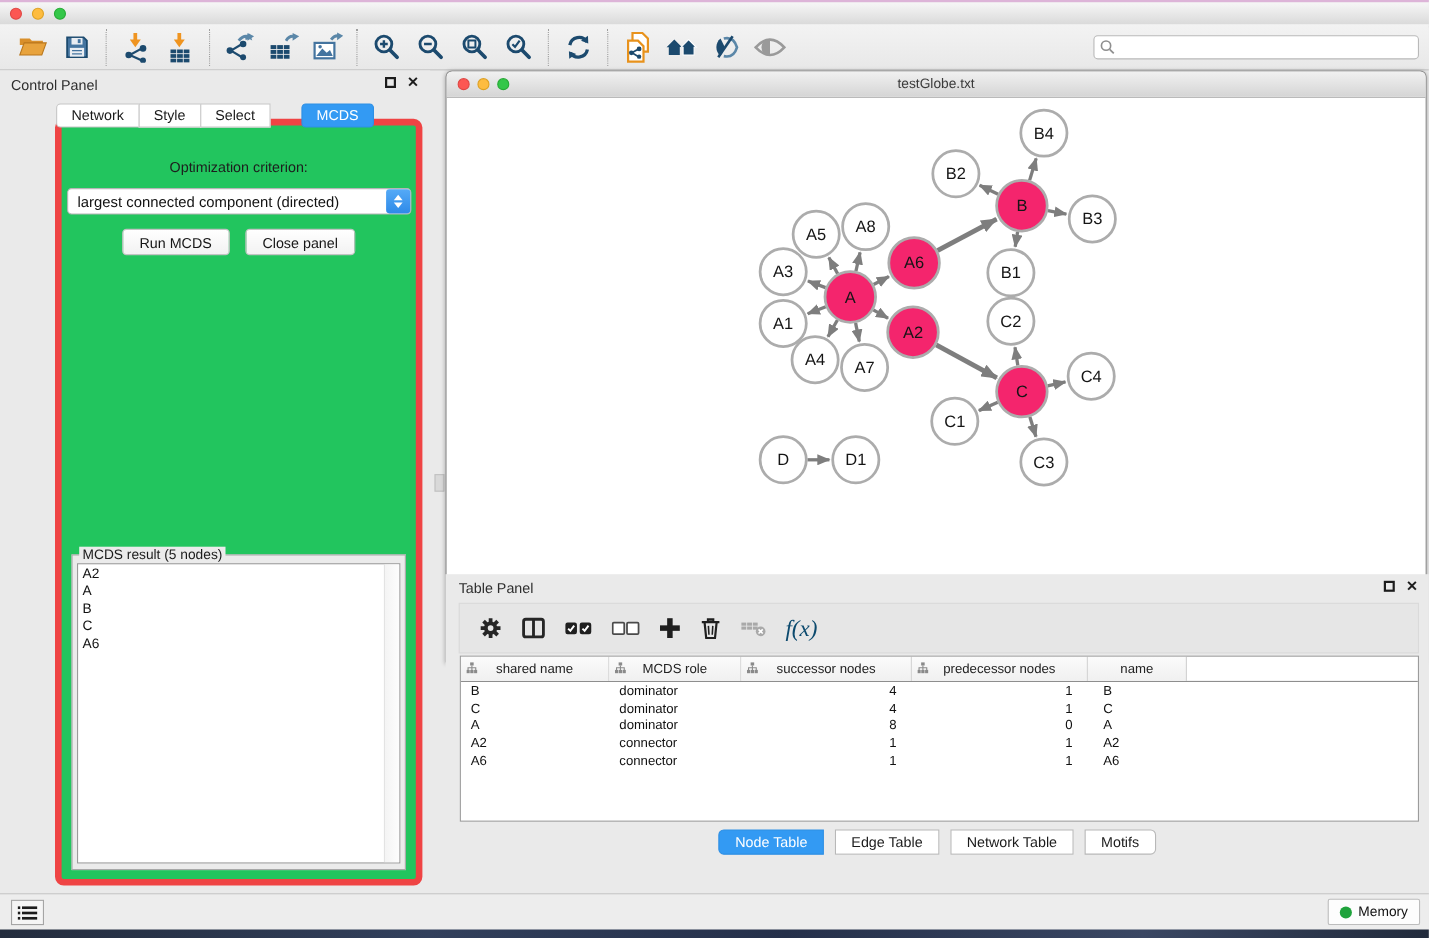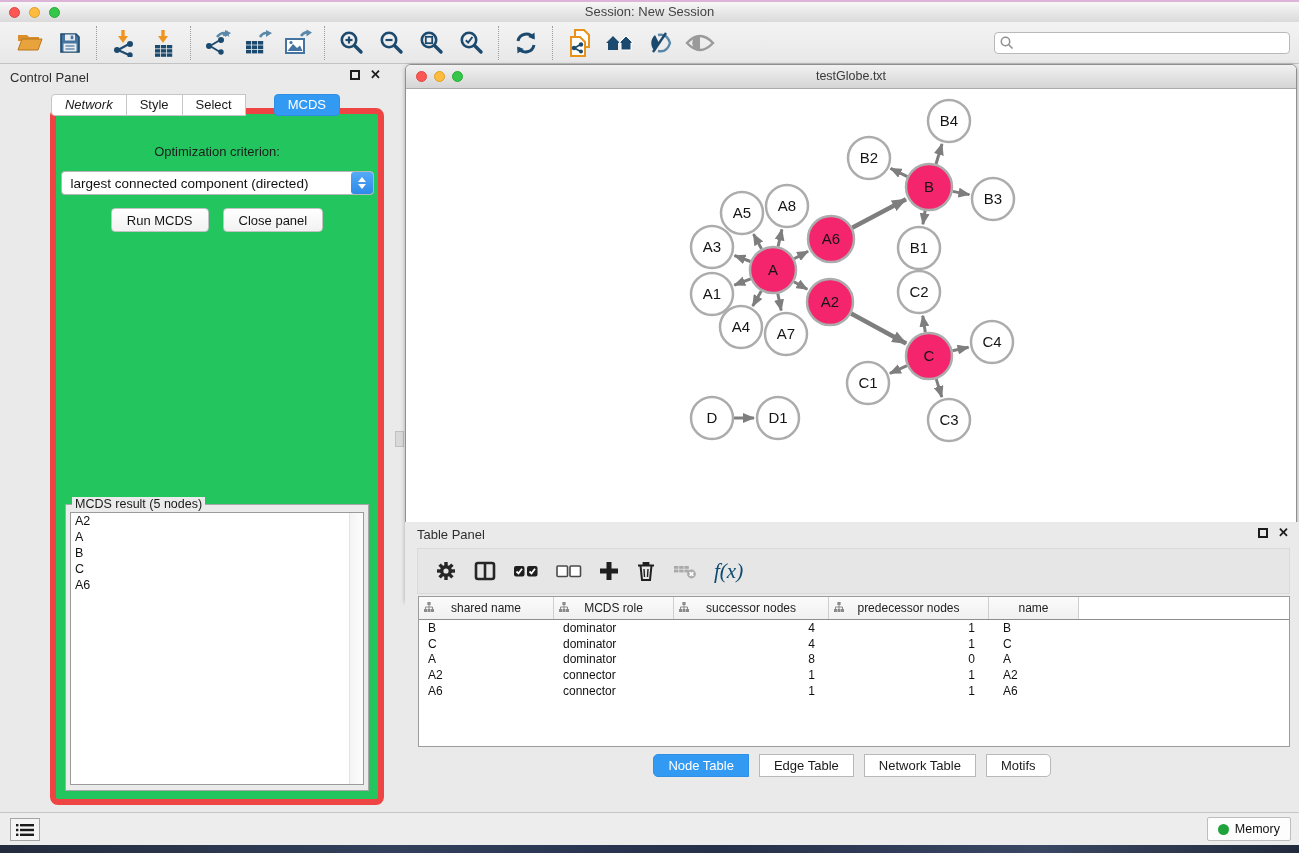--- a/index.html
+++ b/index.html
@@ -33,21 +33,21 @@
   
   .cpanel{position:absolute;left:0;top:64px;width:391px;bottom:40px;background:#EAEAEA;}
   .panel-titlerow{position:relative;height:26px;}
   .panel-title{position:absolute;left:10px;top:6px;font-size:13px;color:#2E2E2E;}
   .winbtns{position:absolute;right:10px;top:5px;display:flex;gap:10px;align-items:center;}
   .wb-float{width:10px;height:10px;border:2px solid #1C1C1C;box-sizing:border-box;}
   .wb-close{font-size:13px;font-weight:bold;color:#1C1C1C;line-height:12px;}
   .ctabs{position:absolute;left:0;right:0;top:30px;display:flex;justify-content:center;z-index:3;}
   .ctab{height:20px;line-height:20px;padding:0 13px;background:#FFF;border:1px solid #C6C6C6;
     margin-left:-1px;font-size:13px;color:#1B1B1B;}
-  .ctab:first-child{border-radius:4px 0 0 4px;margin-left:0;font-style:italic;}
+  .ctab:first-child{border-radius:4px 0 0 4px;margin-left:0;}
   .ctab:last-child{border-radius:0 4px 4px 0;margin-left:28px;}
   .ctab.active{background:#339AF3;border-color:#2F8FE4;color:#FFF;border-radius:4px;}
   .cbody{position:absolute;left:7px;right:7px;top:44px;bottom:8px;background:#22c55e;
     border:6px solid #ef4444;border-radius:8px;margin-left:43px;}
   .opt-label{margin-top:30px;text-align:center;font-size:13px;color:#1D1D1D;}
   .selectbox{position:relative;margin:12px auto 0 auto;width:313px;height:24px;background:#FFF;
     border:1px solid #B6B6B6;border-radius:4px;box-sizing:border-box;}
   .selectbox .val{position:absolute;left:9px;top:4px;font-size:13.5px;color:#111;white-space:nowrap;}
   .stepper{position:absolute;right:0px;top:0px;width:22px;height:22px;border-radius:3px;
     background:linear-gradient(#55AAF7,#2E8AE8);display:flex;flex-direction:column;
@@ -129,21 +129,20 @@
 </style>
 </head>
 <body>
 
 <div class="titlebar">
   <div class="lights">
     <div class="light red"></div>
     <div class="light yellow"></div>
     <div class="light green"></div>
   </div>
-  <div class="title">Session: New Session</div>
 </div>
 
 <div class="toolbar">
   <div class="tbtn">
     <svg width="28" height="24" viewBox="0 0 28 24">
       <path d="M2 4 h9 l2 2 h10 v4 H2 z" fill="#D98F2B"></path>
       <path d="M2 19 L6 8 h20 L22 19 z" fill="#E8A33D" stroke="#B9771D" stroke-width="1"></path>
     </svg>
   </div>
   <div class="tbtn">

